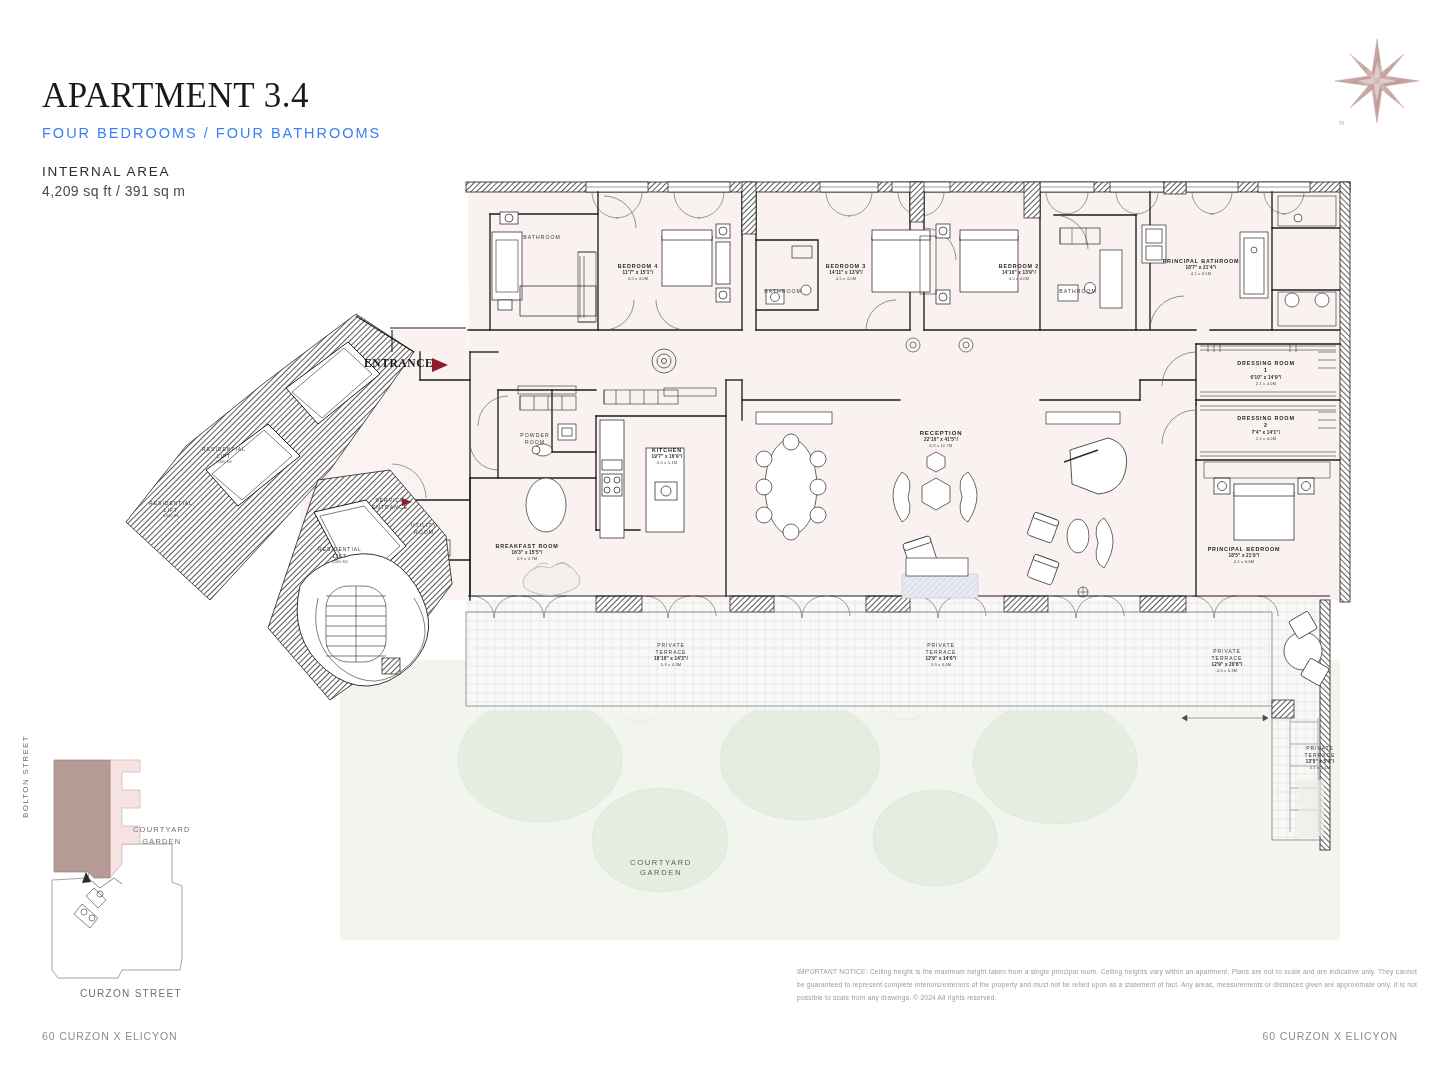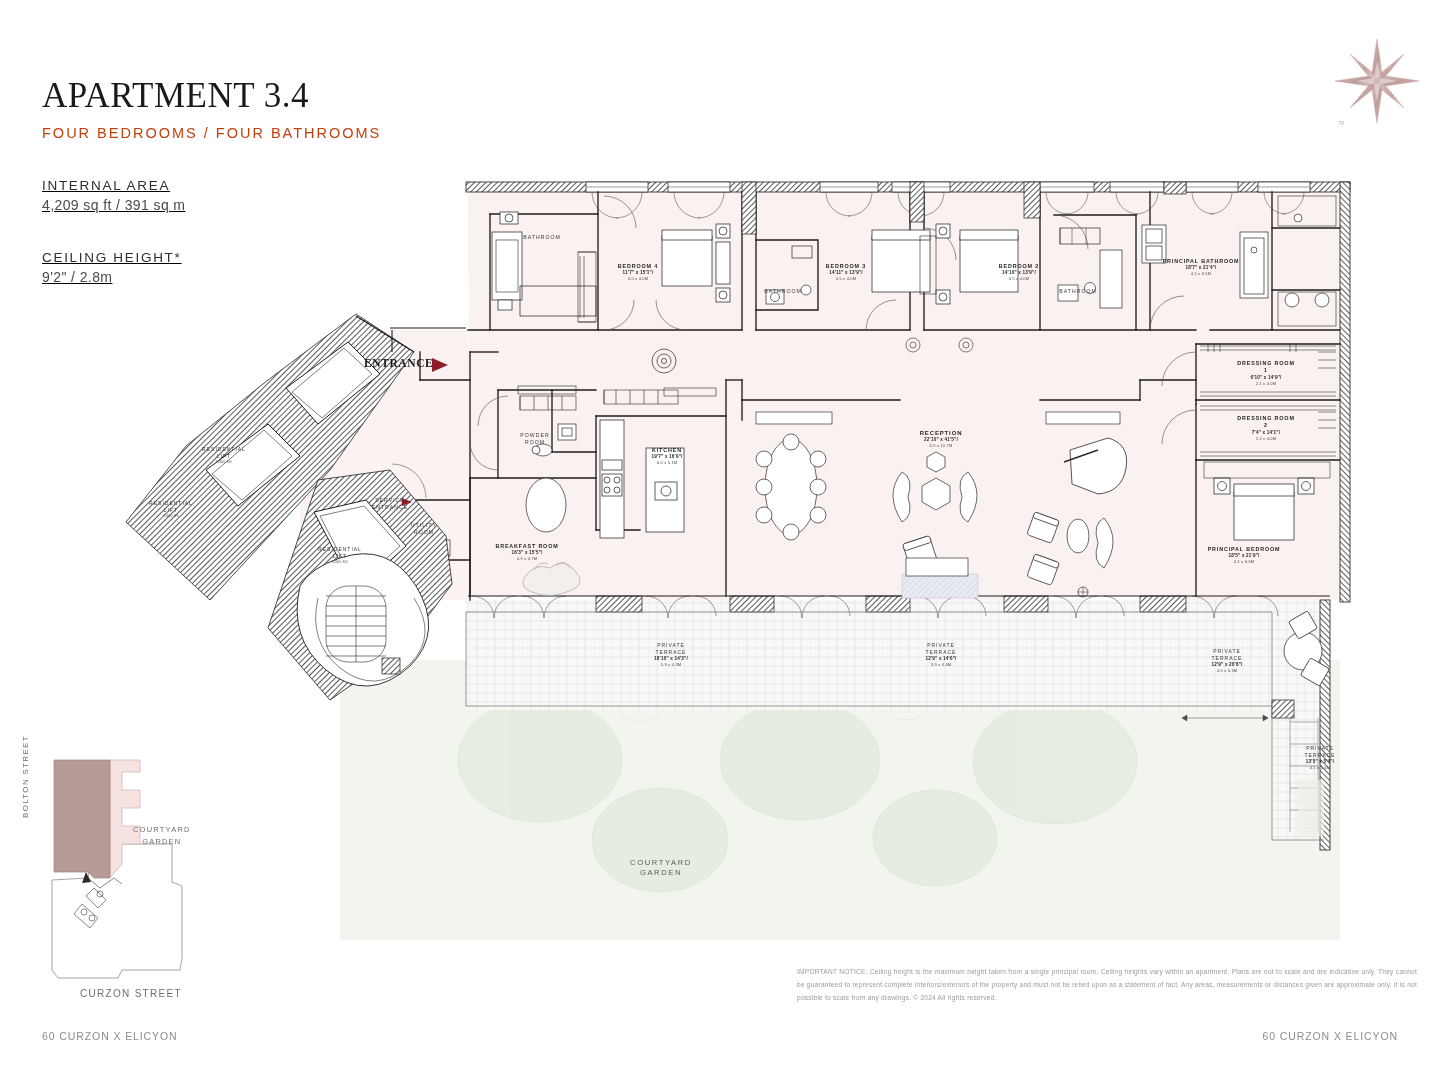--- a/index.html
+++ b/index.html
@@ -23,25 +23,25 @@
     font-size: 35px;
     letter-spacing: 0.5px;
     color: #1a1a1a;
     font-weight: 400;
     line-height: 1;
     margin: 0;
   }
   .apt-sub {
     font-size: 14.5px;
     letter-spacing: 2.0px;
-    color: #c2410c;
+    color: #3b82f6;
     margin-top: 12px;
     font-weight: 400;
   }
-  .stat { margin-top: 37px; text-decoration: underline; }
+  .stat { margin-top: 23px; }
   .stat-label {
     font-size: 13.5px;
     letter-spacing: 1.7px;
     color: #2d2d2d;
   }
   .stat-value {
     font-size: 14px;
     letter-spacing: 0.4px;
     color: #4a4a4a;
     margin-top: 4px;
@@ -118,24 +118,20 @@
 
 <div id="page">
 
   <div class="hdr">
     <div class="apt-title">APARTMENT 3.4</div>
     <div class="apt-sub">FOUR BEDROOMS / FOUR BATHROOMS</div>
 
     <div class="stat">
       <div class="stat-label">INTERNAL AREA</div>
       <div class="stat-value">4,209 sq ft / 391 sq m</div>
-    </div>
-    <div class="stat">
-      <div class="stat-label">CEILING HEIGHT*</div>
-      <div class="stat-value">9'2" / 2.8m</div>
     </div>
   </div>
 
   <div class="compass">
     <svg viewBox="0 0 105 100" width="105" height="100">
       <defs>
         <linearGradient id="cg" x1="0" y1="0" x2="1" y2="1">
           <stop offset="0%" stop-color="#d8bdba"></stop>
           <stop offset="55%" stop-color="#bf9d99"></stop>
           <stop offset="100%" stop-color="#e4d0ce"></stop>

